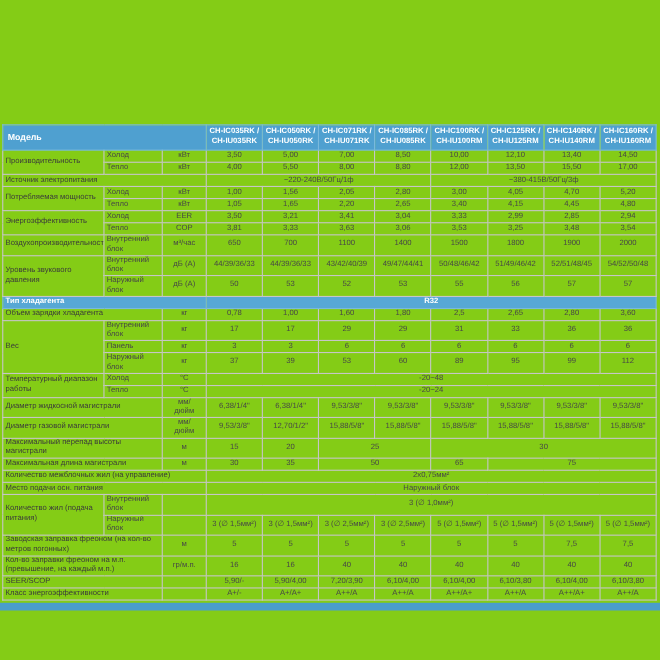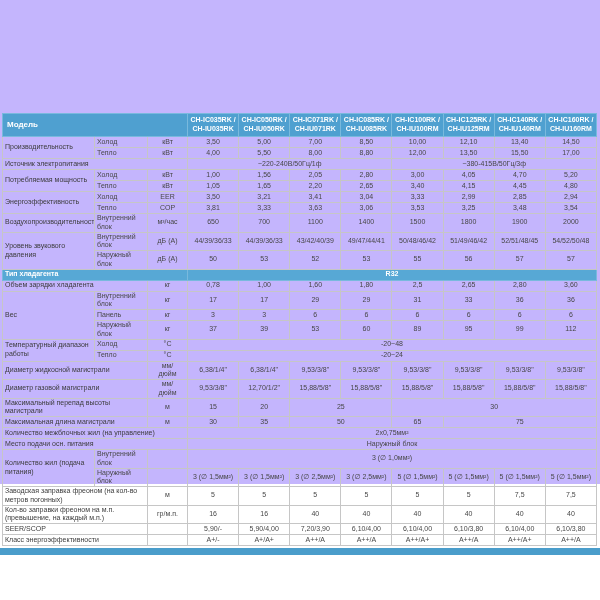--- a/index.html
+++ b/index.html
@@ -1,17 +1,17 @@
 <!DOCTYPE html>
 <html><head>
 <meta charset="utf-8">
 <style>
   html,body{margin:0;padding:0;}
   body{width:600px;height:600px;background:#ffffff;font-family:"Liberation Sans",sans-serif;overflow:hidden;}
-  .page{position:relative;width:600px;height:484px;background:#c4b5fd;}
+  .page{position:relative;width:600px;height:600px;background:#84cc16;}
   .tablewrap{position:absolute;left:2px;top:113px;width:596px;}
   table{border-collapse:collapse;table-layout:fixed;width:595px;}
   td,th{border:1px solid #c6c6c6;font-size:7px;line-height:1.25;padding:0 2px;color:#474747;
         overflow:hidden;white-space:pre-line;vertical-align:middle;}
   tr{height:11px;}
   tr.hrow{height:23px;}
   th{background:#4fa0d0;color:#ffffff;border-color:#79b9dd;font-weight:bold;text-align:center;}
   th.hlbl{text-align:left;padding-left:4px;font-size:8px;}
   td.l{text-align:left;color:#3b3b3b;}
   td.s{text-align:left;}

